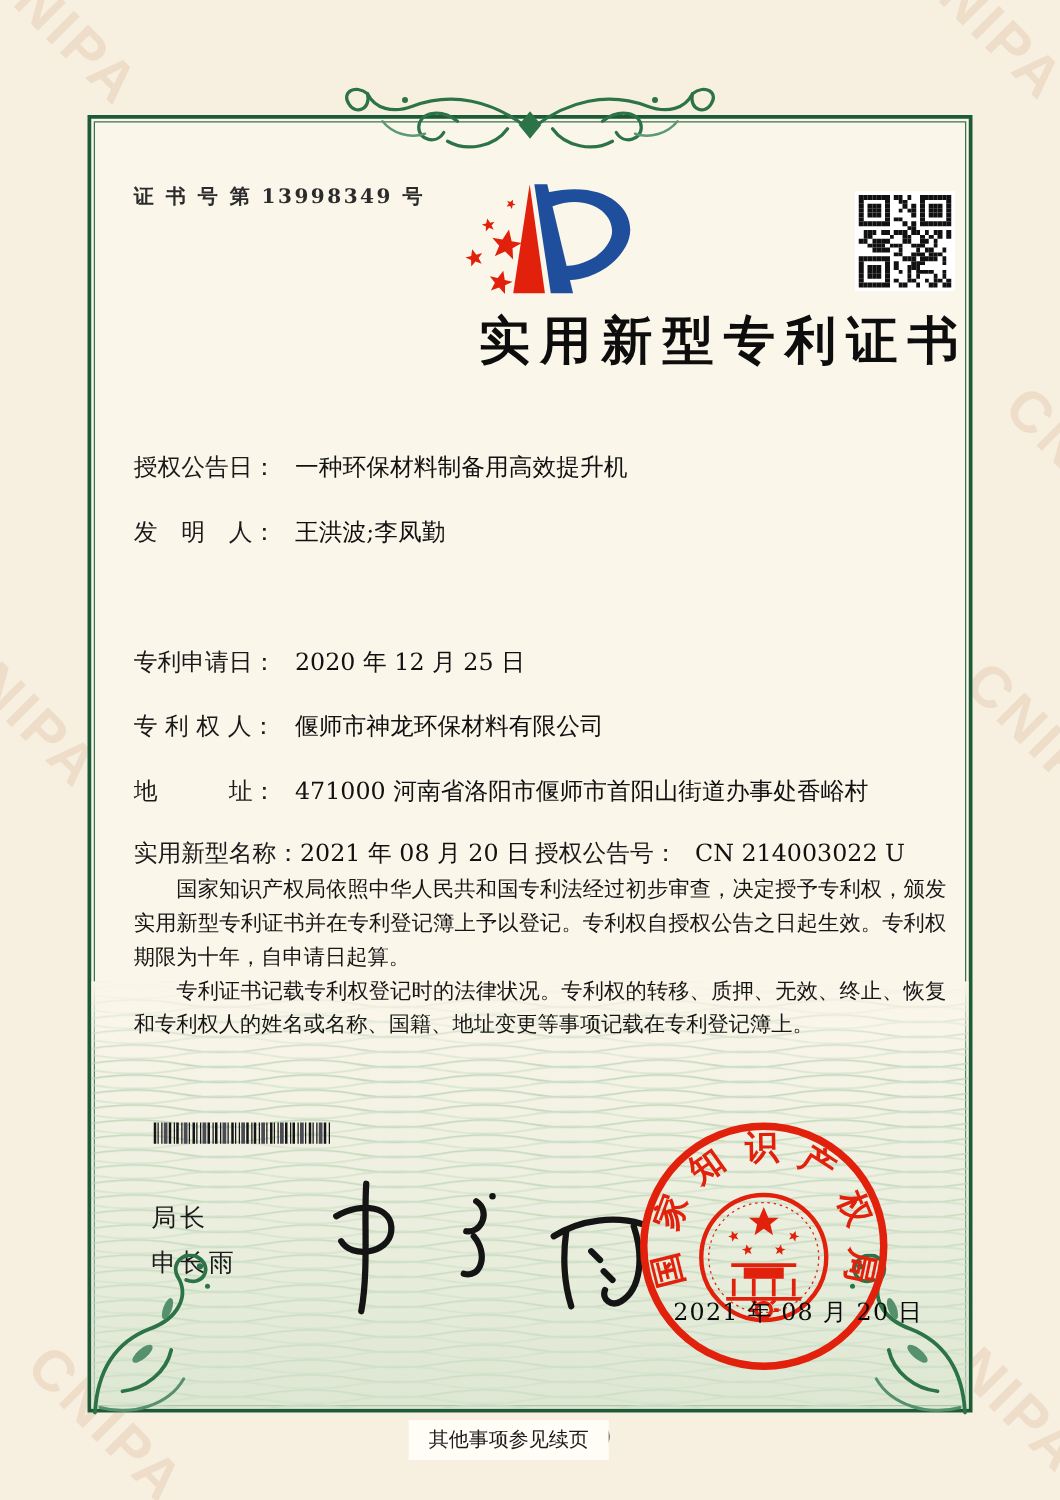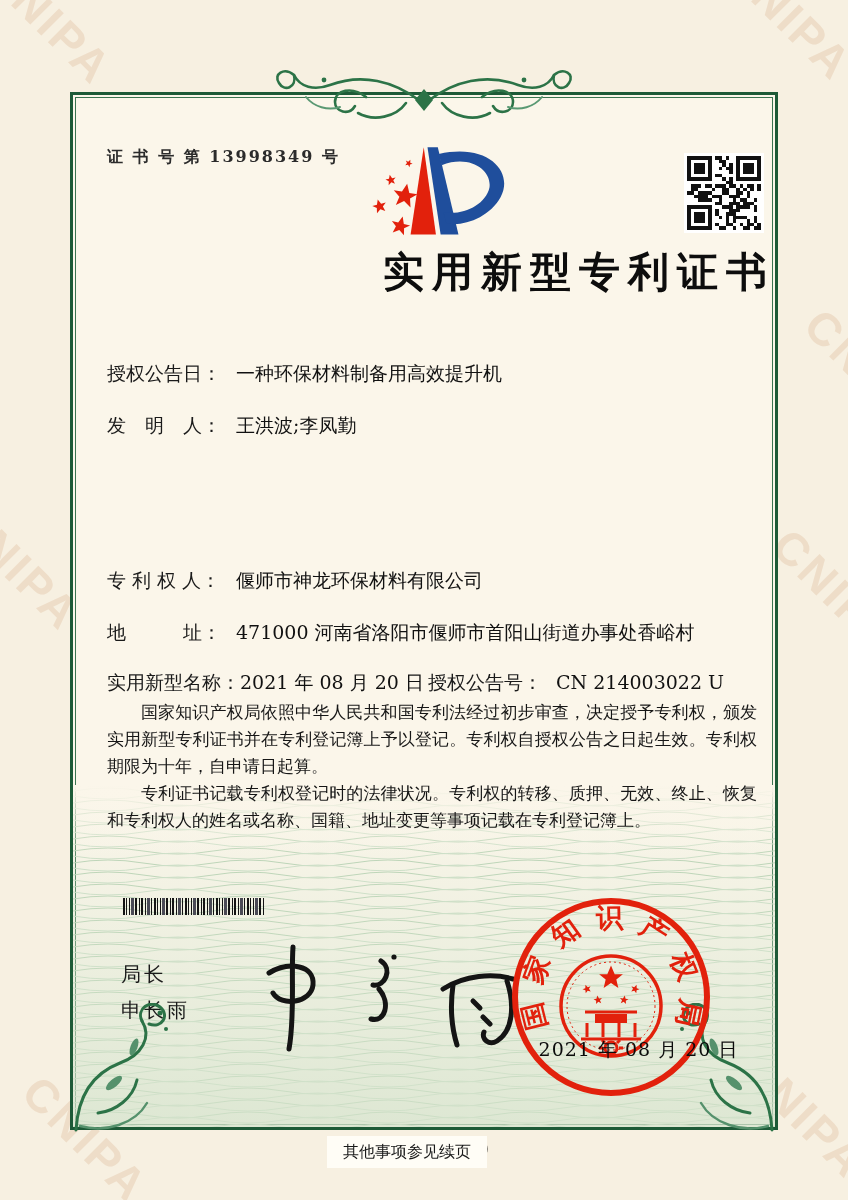--- a/index.html
+++ b/index.html
@@ -649,20 +649,23 @@
         </div>
     </div>
 
     <div class="title">实用新型专利证书</div>
 
     <div class="row" style="top:266px;">
       <span class="lbl">授权公告日：</span><span class="val">一种环保材料制备用高效提升机</span>
     </div>
     <div class="row" style="top:318px;">
       <span class="lbl">发　明　人：</span><span class="val">王洪波;李凤勤</span>
+    </div>
+    <div class="row" style="top:422px;">
+      <span class="lbl">专利申请日：</span><span class="val">2020 年 12 月 25 日</span>
     </div>
     <div class="row" style="top:473px;">
       <span class="lbl">专 利 权 人：</span><span class="val">偃师市神龙环保材料有限公司</span>
     </div>
     <div class="row" style="top:525px;">
       <span class="lbl">地　　　址：</span><span class="val">471000 河南省洛阳市偃师市首阳山街道办事处香峪村</span>
     </div>
     <div class="row" style="top:575px;">
       <span class="lbl">实用新型名称：</span><span class="val">2021 年 08 月 20 日</span>
       <span class="pair2">

